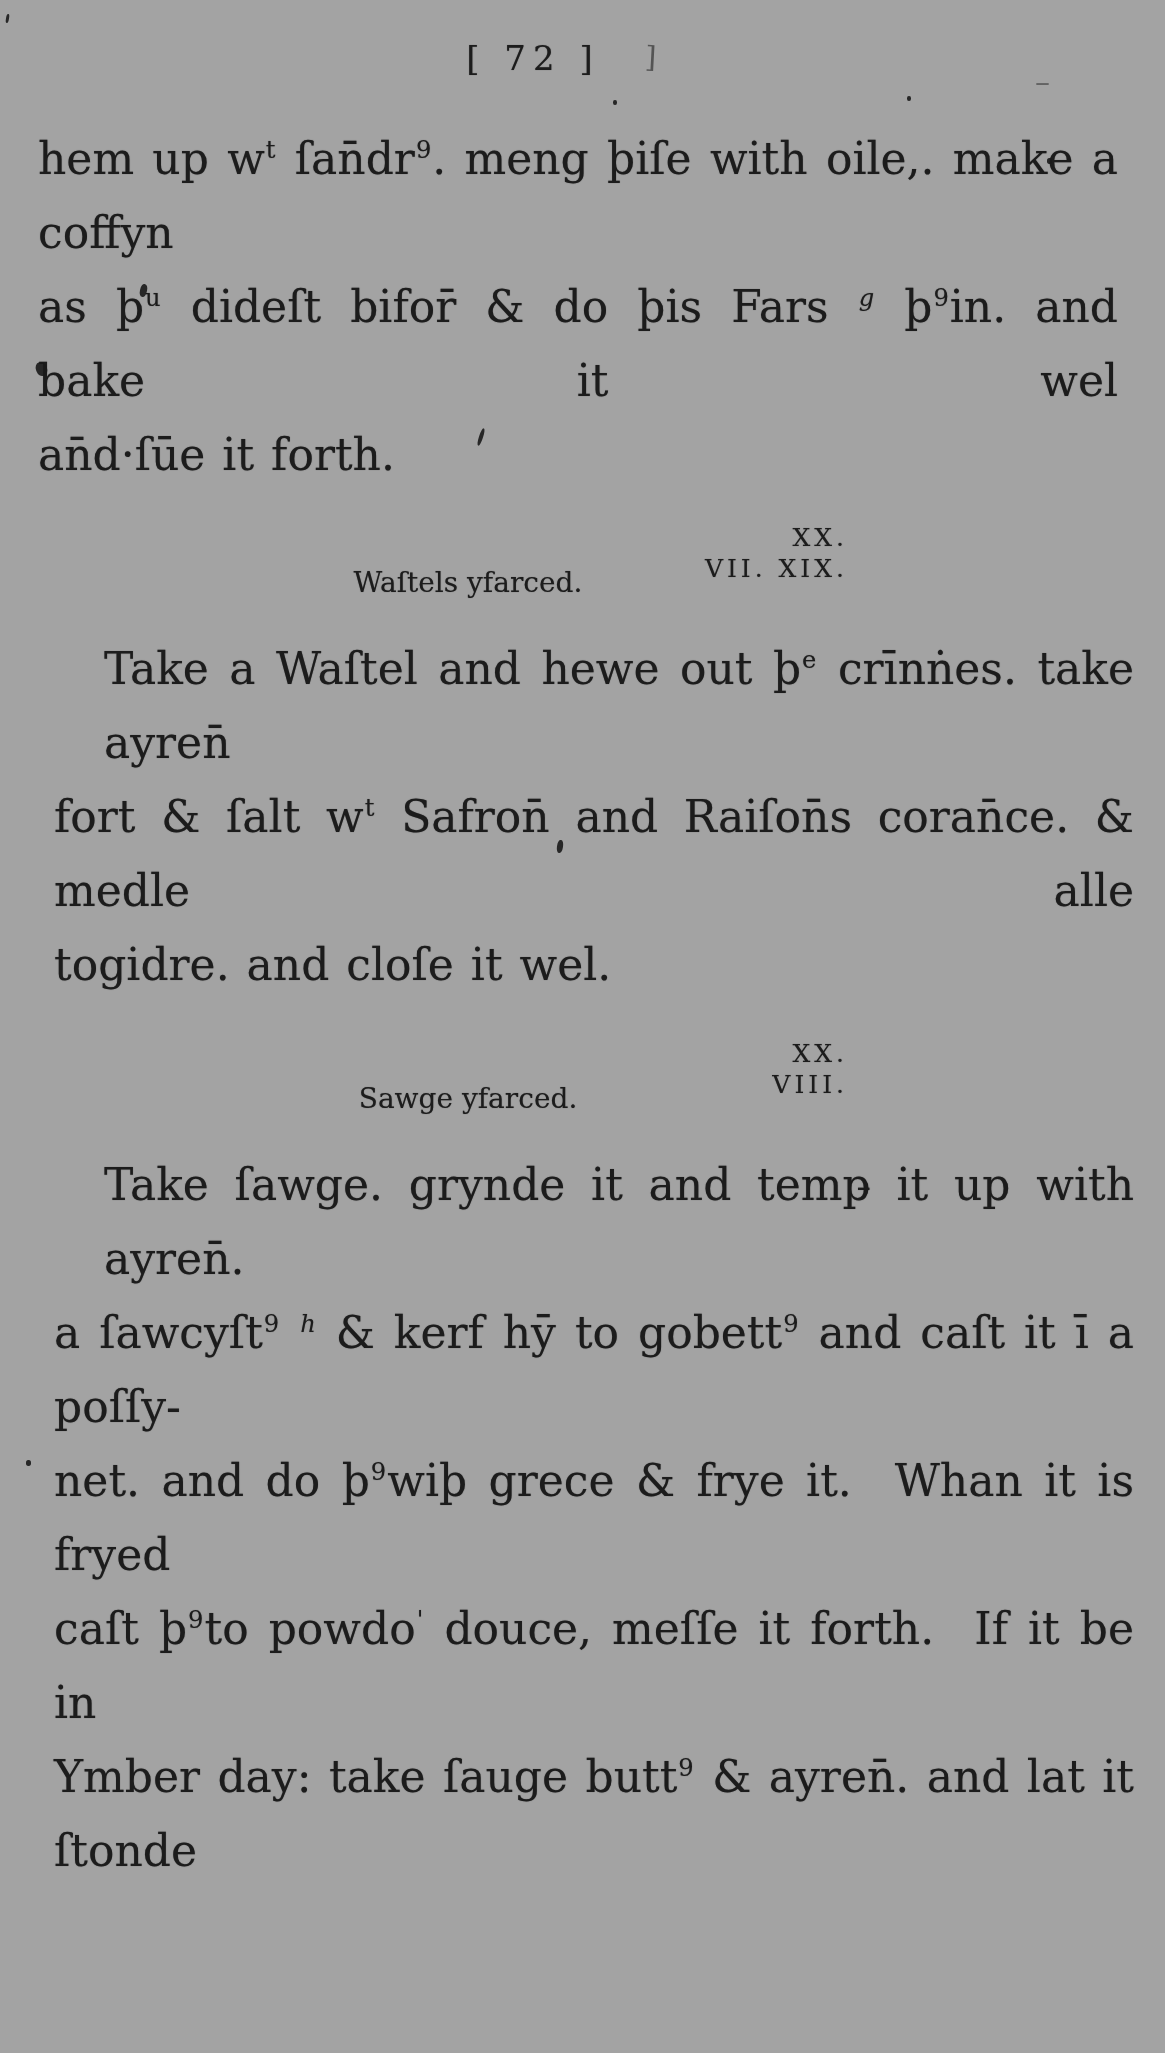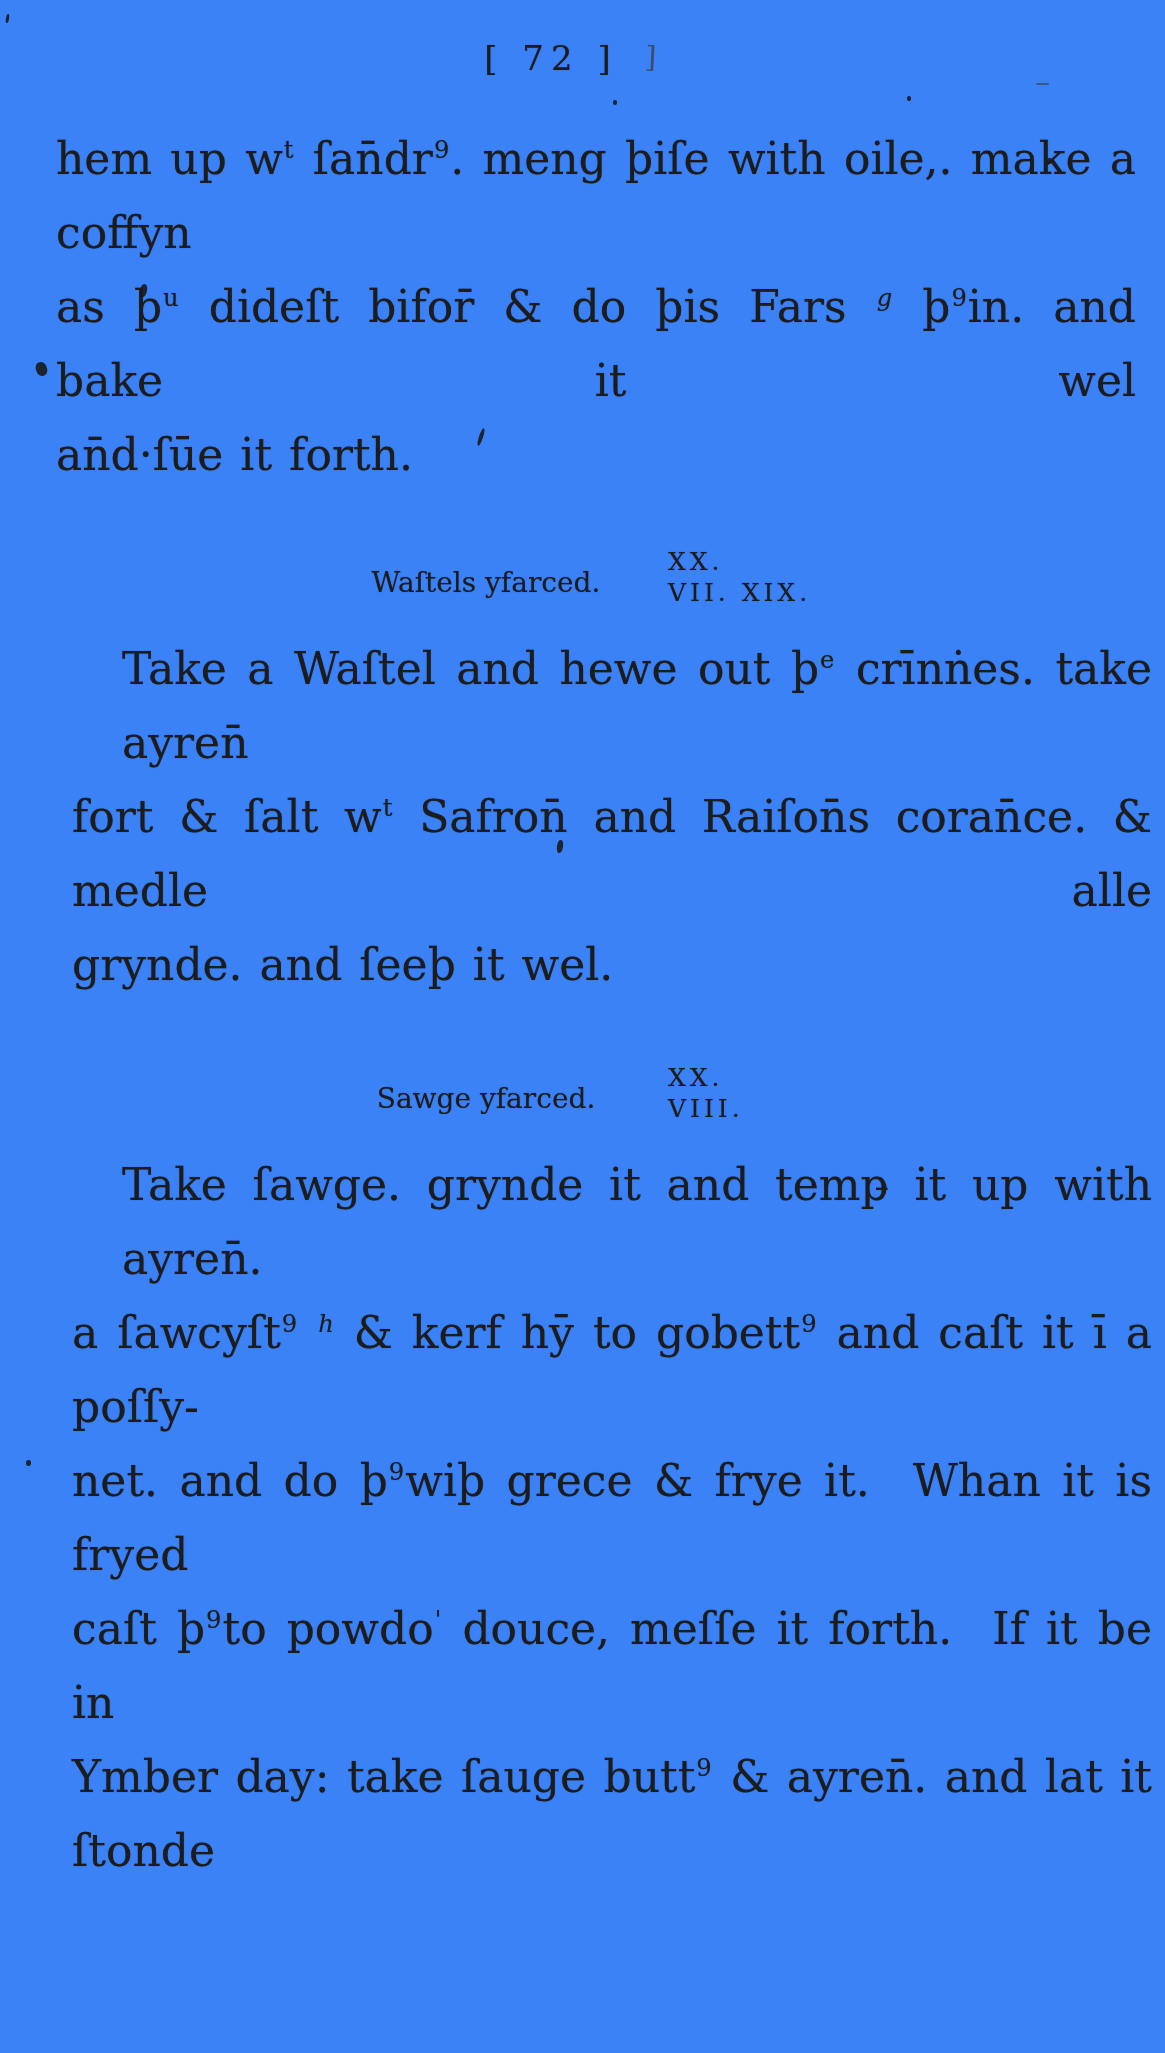--- a/index.html
+++ b/index.html
@@ -1,23 +1,23 @@
 <!DOCTYPE html>
 <html><head>
 <meta charset="utf-8">
 <style>
   html,body{margin:0;padding:0;background:#e8e8e4;}
   .page{
     position:relative;
     width:1165px;height:2053px;
-    background:#3b82f6;
+    background:#a3a3a3;
     font-family:"DejaVu Serif","Liberation Serif",serif;
     color:#1c1c1c;
     box-sizing:border-box;
-    padding:34px 45px 0 56px;
+    padding:34px 45px 0 38px;
     overflow:hidden;
     text-shadow:0 0 1px rgba(15,15,15,.45);
   }
   .header{position:relative;width:990px;text-align:center;font-size:34px;line-height:48px;letter-spacing:7px;}
   .ghost{position:absolute;color:#3a3a3a;opacity:.75;text-shadow:none;}
   .ghost-bracket{left:645px;top:40px;font-size:29px;transform:rotate(3deg);}
   .ghost-dash{left:1035px;top:64px;font-size:30px;letter-spacing:10px;opacity:.6;}
   .para{width:1080px;}
   .intro{margin-top:40px;}
   .line{
@@ -26,22 +26,22 @@
     word-spacing:3px;
     box-sizing:border-box;width:1080px;
   }
   .line.last{text-align-last:left;}
   .line.indent{padding-left:50px;}
   .sec-head{position:relative;height:62px;width:1080px;}
   .sh1{margin-top:60px;}
   .sh2{margin-top:66px;}
   .sec-title{width:860px;text-align:center;font-size:28px;line-height:62px;}
   .margin-note{
-    position:absolute;left:612px;top:-30px;width:170px;
-    text-align:left;font-size:25px;line-height:31px;letter-spacing:4px;margin-top:24px;
+    position:absolute;left:640px;top:-30px;width:170px;
+    text-align:right;font-size:25px;line-height:31px;letter-spacing:4px;
   }
   .p1,.p2,.p3{margin-top:18px;margin-left:16px;}
   .sup{font-size:.55em;vertical-align:.68em;line-height:0;margin:0 1px;}
   .it,.ital{font-style:italic;}
   .speck{position:absolute;background:#191919;border-radius:45%;display:block;opacity:.9;}
 </style>
 </head>
 <body>
 
 <div class="page">
@@ -62,21 +62,21 @@
     <div class="sec-title">Waſtels yfarced.</div>
     <div class="margin-note">
       <div>XX.</div>
       <div>VII. XIX.</div>
     </div>
   </div>
 
   <div class="para p1">
     <div class="line indent">Take a Waſtel and hewe out þ<span class="sup">e</span> crīnṅes. take ayren̄</div>
     <div class="line">fort &amp; ſalt w<span class="sup">t</span> Safron̄ and Raiſon̄s coran̄ce. &amp; medle alle</div>
-    <div class="line last">grynde. and ſeeþ it wel.</div>
+    <div class="line last">togidre. and cloſe it wel.</div>
   </div>
 
   <div class="sec-head sh2">
     <div class="sec-title">Sawge yfarced.</div>
     <div class="margin-note">
       <div>XX.</div>
       <div>VIII.</div>
     </div>
   </div>
 

